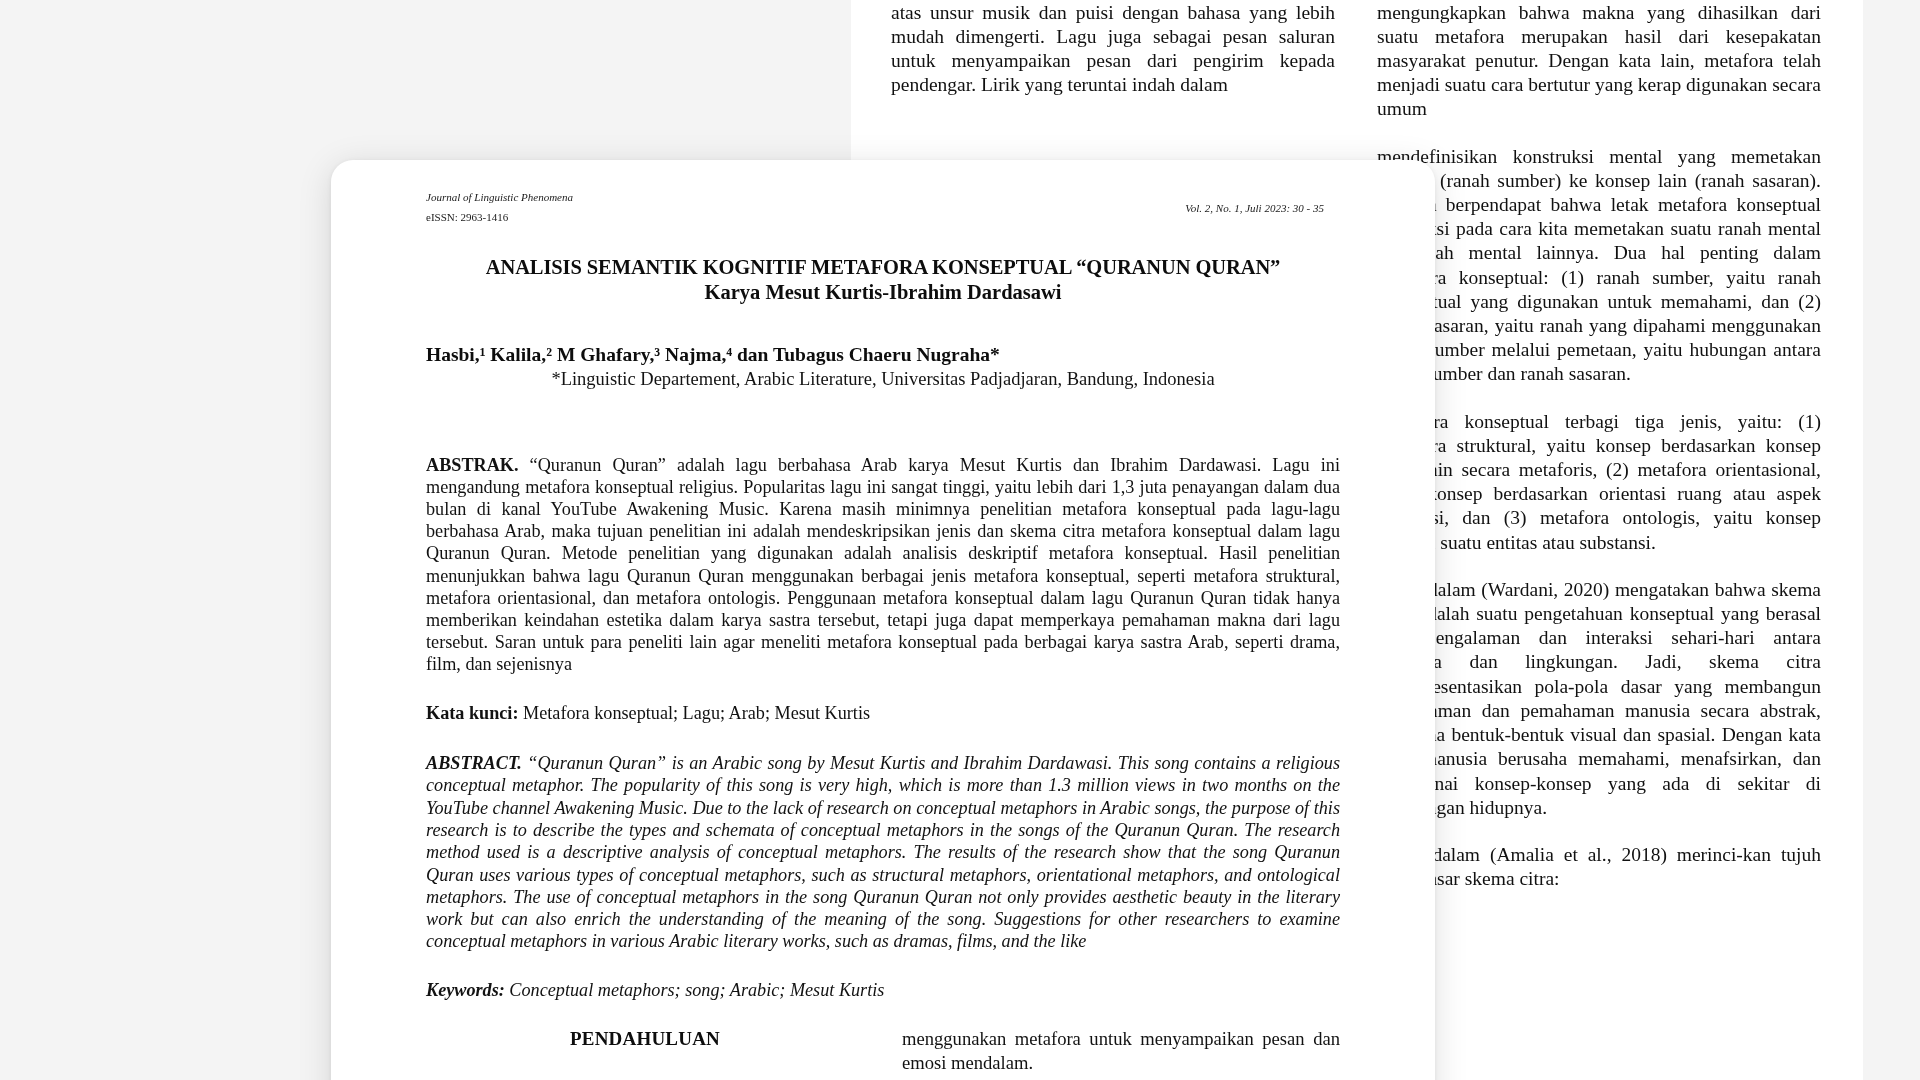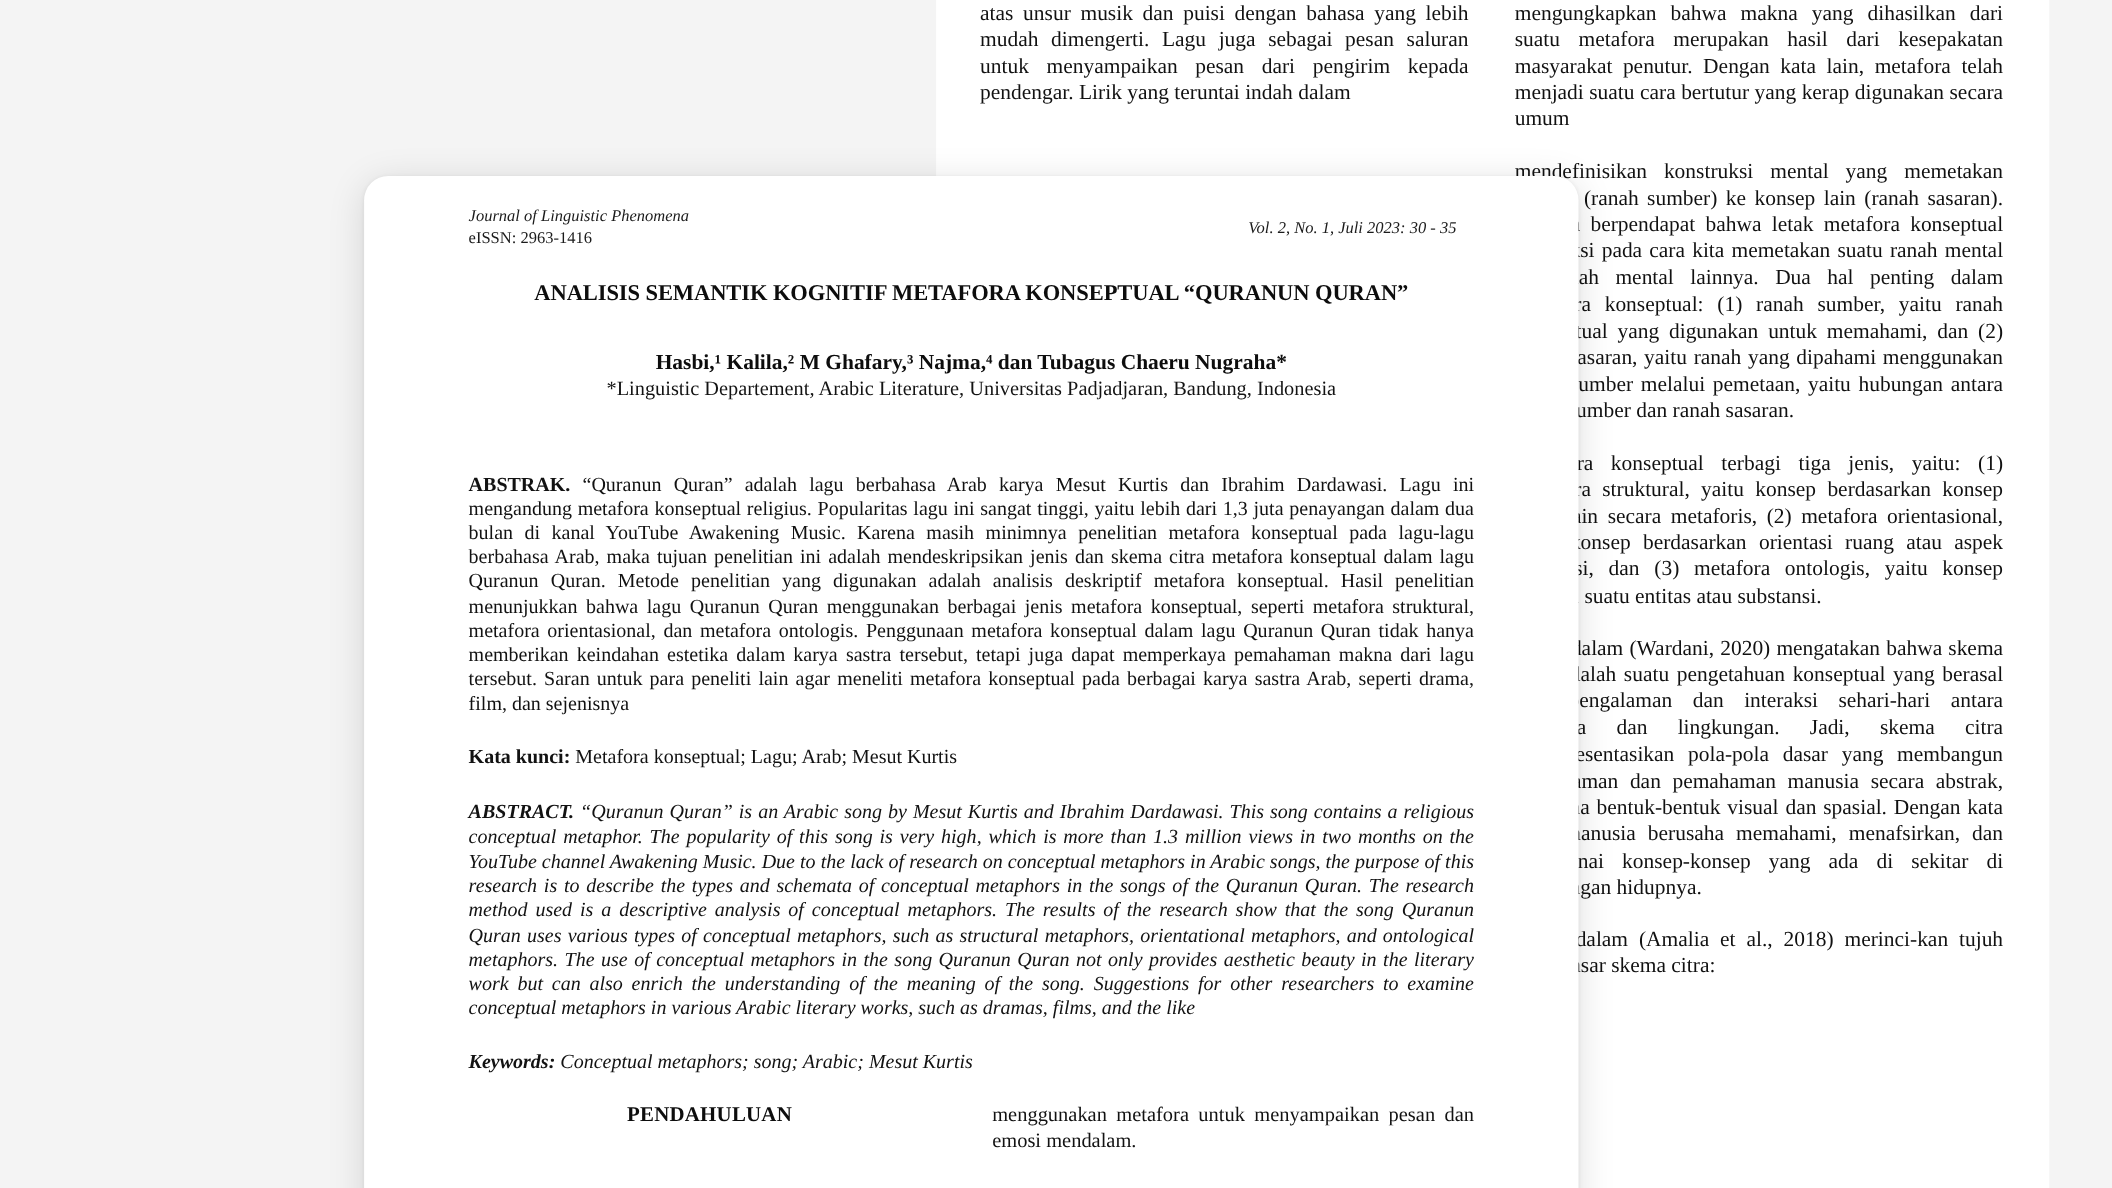--- a/index.html
+++ b/index.html
@@ -49,21 +49,21 @@
     position:absolute;
     left:0; top:0;
     width:1104px; height:1060px;
     padding:28px 95px 0 95px;
   }
 
   
   .runhead {
     display:flex; justify-content:space-between; align-items:flex-start;
     font-family:"Liberation Serif", serif;
-    font-size:15px; line-height:20px; color:#1b1b1b;
+    font-size:11px; line-height:20px; color:#1b1b1b;
     margin-top:-1px;
   }
   .runhead-left .jrnl { font-style:italic; }
   .runhead-left .issn { font-style:normal; }
   .runhead-right { font-style:italic; padding-top:11px; padding-right:16px;text-align:center; }
 
   
   .paper-title {
     margin-top:28px;
     text-align:center;
@@ -78,21 +78,21 @@
     text-align:center;
     font-weight:bold;
     font-size:20.5px;
     line-height:25px;
     color:#0d0d0d;
   }
 
   
   .authors {
     margin-top:37px;
-    text-align:center;
+    text-align:left;
     font-weight:bold;
     font-size:19.5px;
     line-height:25px;
     color:#0d0d0d;
   }
   .affil {
     text-align:center;
     font-size:18.5px;
     line-height:25.5px;
     color:#131313;
@@ -186,20 +186,21 @@
 
       <div class="runhead">
         <div class="runhead-left">
           <div class="jrnl">Journal of Linguistic Phenomena</div>
           <div class="issn">eISSN: 2963-1416</div>
         </div>
         <div class="runhead-right">Vol. 2, No. 1, Juli 2023: 30 - 35</div>
       </div>
 
       <div class="paper-title">ANALISIS SEMANTIK KOGNITIF METAFORA KONSEPTUAL “QURANUN QURAN”</div>
+      <div class="paper-subtitle">Karya Mesut Kurtis-Ibrahim Dardasawi</div>
 
       <div class="authors">Hasbi,¹ Kalila,² M Ghafary,³ Najma,⁴ dan Tubagus Chaeru Nugraha*</div>
       <div class="affil">*Linguistic Departement, Arabic Literature, Universitas Padjadjaran, Bandung, Indonesia</div>
 
       <div class="abs-block">
         <p class="abs-id"><b>ABSTRAK.</b><span> “Quranun Quran” adalah lagu berbahasa Arab  karya Mesut Kurtis dan Ibrahim Dardawasi. Lagu ini mengandung metafora konseptual religius. Popularitas lagu ini sangat  tinggi, yaitu lebih dari 1,3 juta penayangan dalam dua bulan di kanal YouTube Awakening Music. Karena masih minimnya penelitian metafora konseptual pada lagu-lagu berbahasa Arab, maka tujuan penelitian ini adalah mendeskripsikan jenis dan skema citra metafora konseptual dalam lagu Quranun Quran. Metode penelitian yang digunakan adalah analisis deskriptif  metafora konseptual. Hasil penelitian menunjukkan bahwa lagu Quranun Quran menggunakan berbagai jenis metafora konseptual, seperti metafora struktural, metafora orientasional, dan metafora ontologis. Penggunaan metafora konseptual dalam lagu Quranun Quran tidak hanya memberikan keindahan estetika dalam karya sastra tersebut, tetapi juga dapat memperkaya pemahaman makna dari lagu tersebut. Saran untuk para peneliti lain agar  meneliti metafora konseptual pada berbagai karya sastra Arab, seperti drama, film, dan sejenisnya</span></p>
       </div>
       <p class="kw"><b>Kata kunci:</b><span> Metafora konseptual; Lagu; Arab; Mesut Kurtis</span></p>
 
       <p class="abs-en"><b>ABSTRACT.</b><span> “Quranun Quran” is an Arabic song by Mesut Kurtis and Ibrahim Dardawasi. This song contains a religious conceptual metaphor. The popularity of this song is very high, which is more than 1.3 million views in two months on the YouTube channel Awakening Music. Due to the lack of research on conceptual metaphors in Arabic songs, the purpose of this research is to describe the types and schemata of conceptual metaphors in the songs of the Quranun Quran. The research method used is a descriptive analysis of conceptual metaphors. The results of the research show that the song Quranun Quran uses various types of conceptual metaphors, such as structural metaphors, orientational metaphors, and ontological metaphors. The use of conceptual metaphors in the song Quranun Quran not only provides aesthetic beauty in the literary work but can also enrich the understanding of the meaning of the song.  Suggestions for other researchers to examine conceptual metaphors in various Arabic literary works, such as dramas, films, and the like</span></p>

